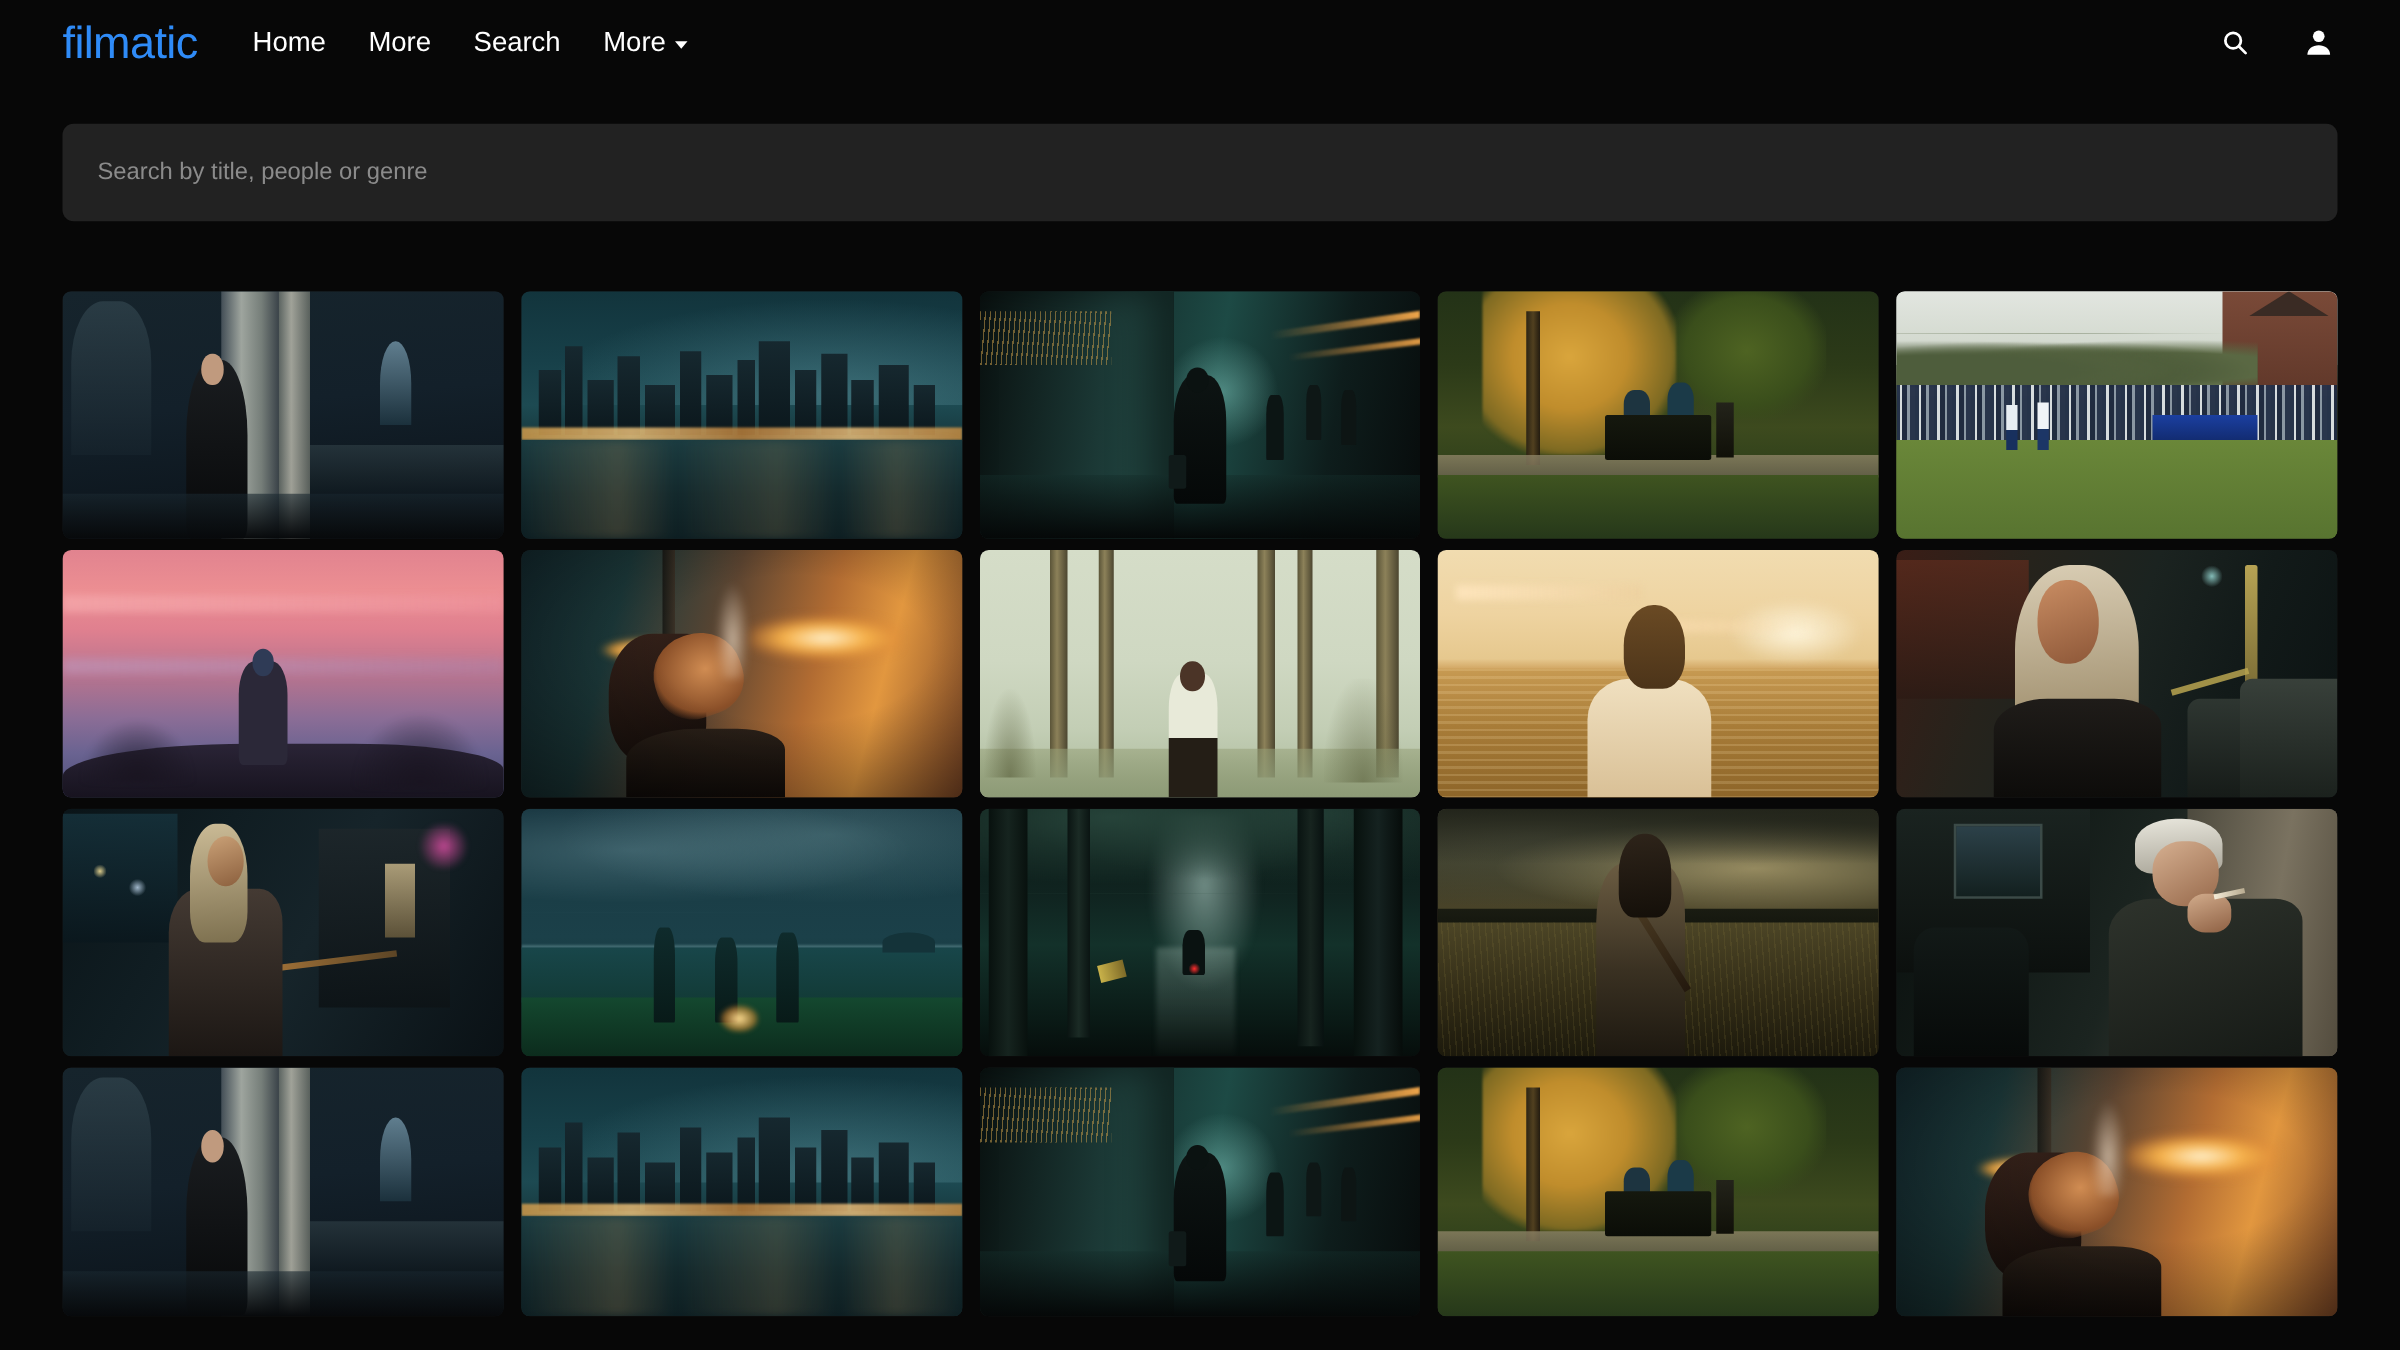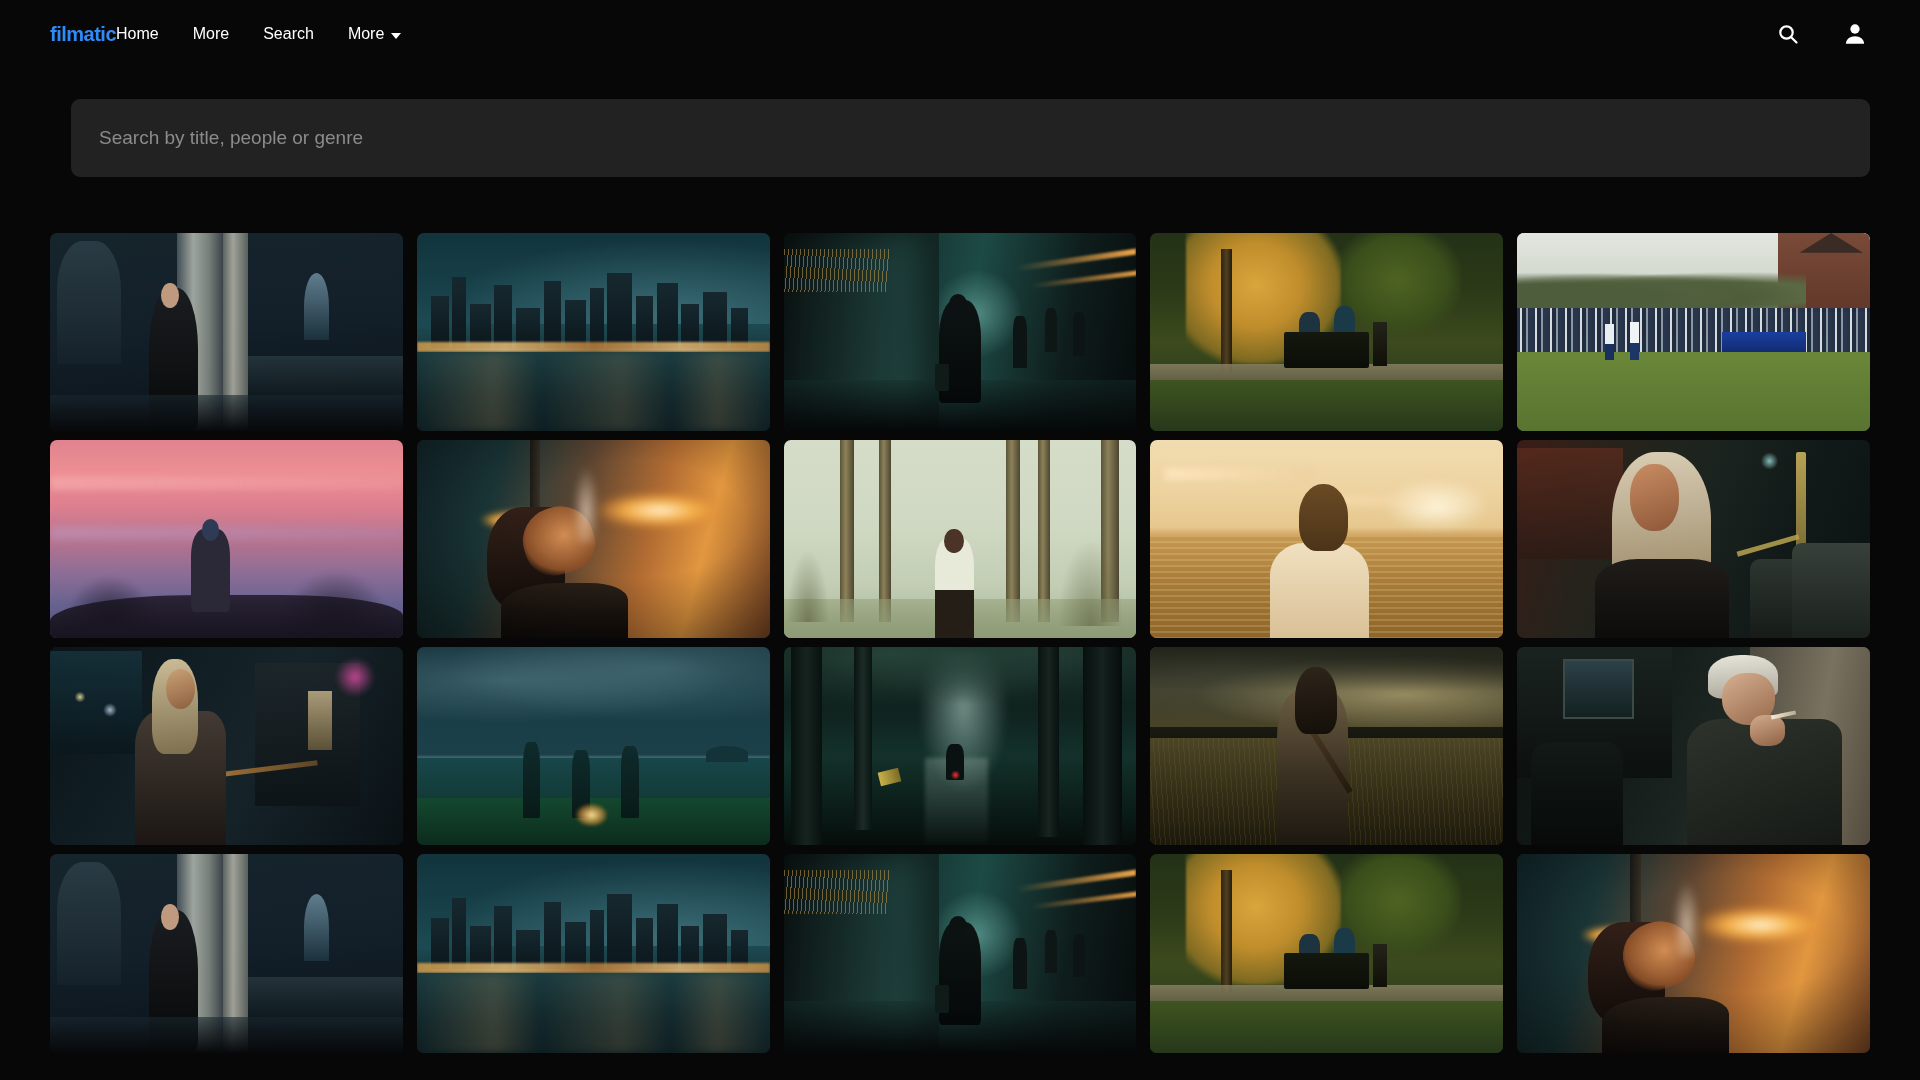--- a/index.html
+++ b/index.html
@@ -12,29 +12,30 @@
 
   
   .navbar {
     height: 68px;
     display: flex;
     align-items: center;
     padding: 0 40px 0 50px;
     background: #070707;
   }
   .brand {
-    font-size: 20px;
-    font-weight: bold;
+    font-size: 36px;
+    font-weight: normal;
     color: #2f8bf7;
     letter-spacing: -0.5px;
+    margin-right: 44px;
   }
   .nav-links { display: flex; align-items: center; gap: 34px; }
   .nav-link {
     color: #ffffff;
-    font-size: 16px;
+    font-size: 22px;
     text-decoration: none;
     display: flex;
     align-items: center;
     gap: 7px;
     white-space: nowrap;
   }
   .caret {
     width: 0; height: 0;
     border-left: 5px solid transparent;
     border-right: 5px solid transparent;
@@ -50,21 +51,21 @@
     padding-right: 12px;
   }
   .icon-btn {
     background: none; border: none; cursor: pointer;
     display: flex; align-items: center; justify-content: center;
     padding: 0;
   }
   .icon-btn svg { display: block; }
 
   
-  .search-wrap { padding: 31px 50px 0 50px; margin-left: 21px; }
+  .search-wrap { padding: 31px 50px 0 50px; }
   .search-input {
     width: 100%;
     height: 78px;
     background: #222222;
     border: none;
     border-radius: 9px;
     color: #e6e6e6;
     font-size: 19px;
     font-family: "Liberation Sans", sans-serif;
     padding: 0 28px;

